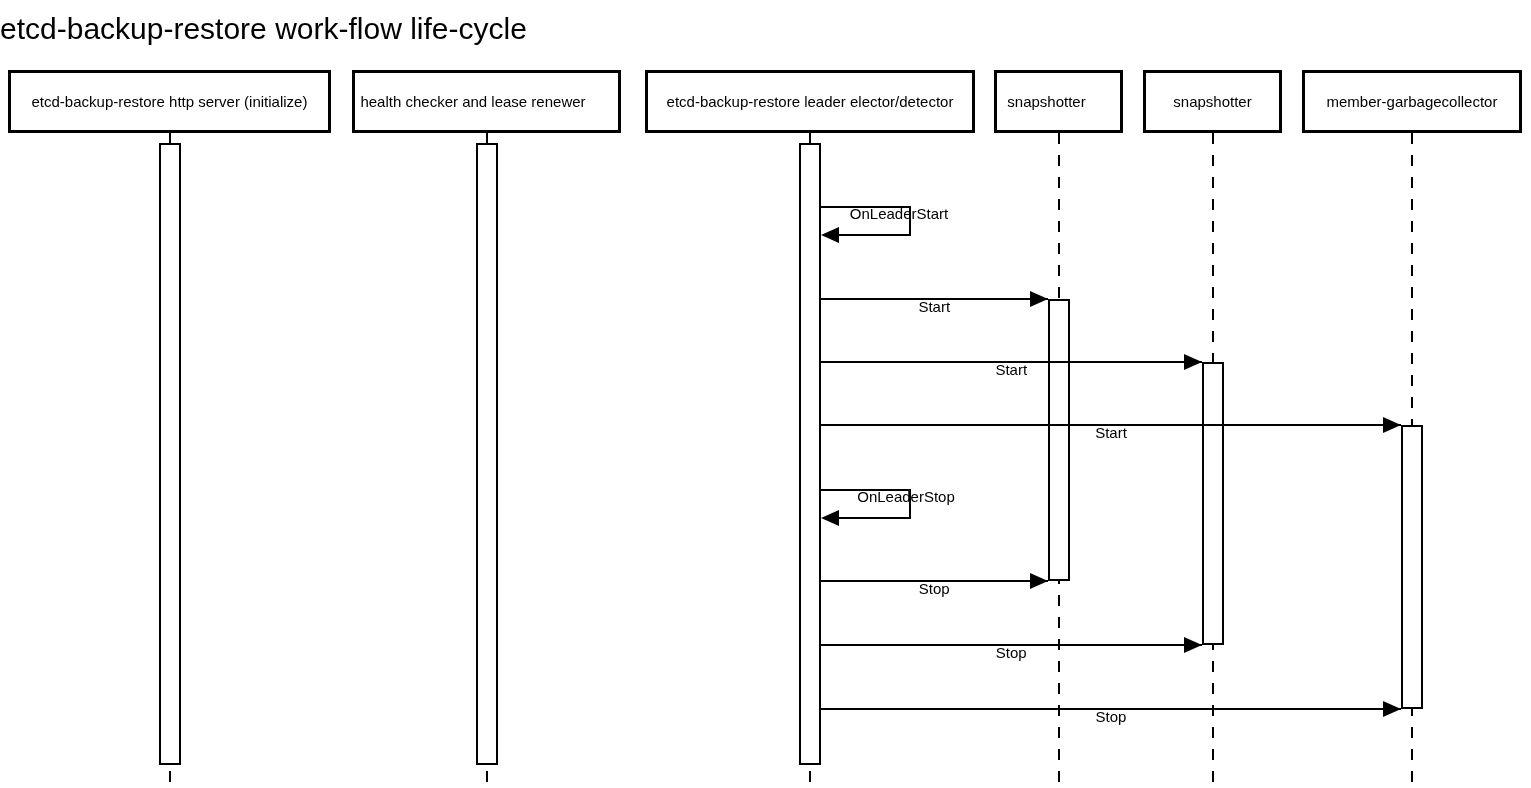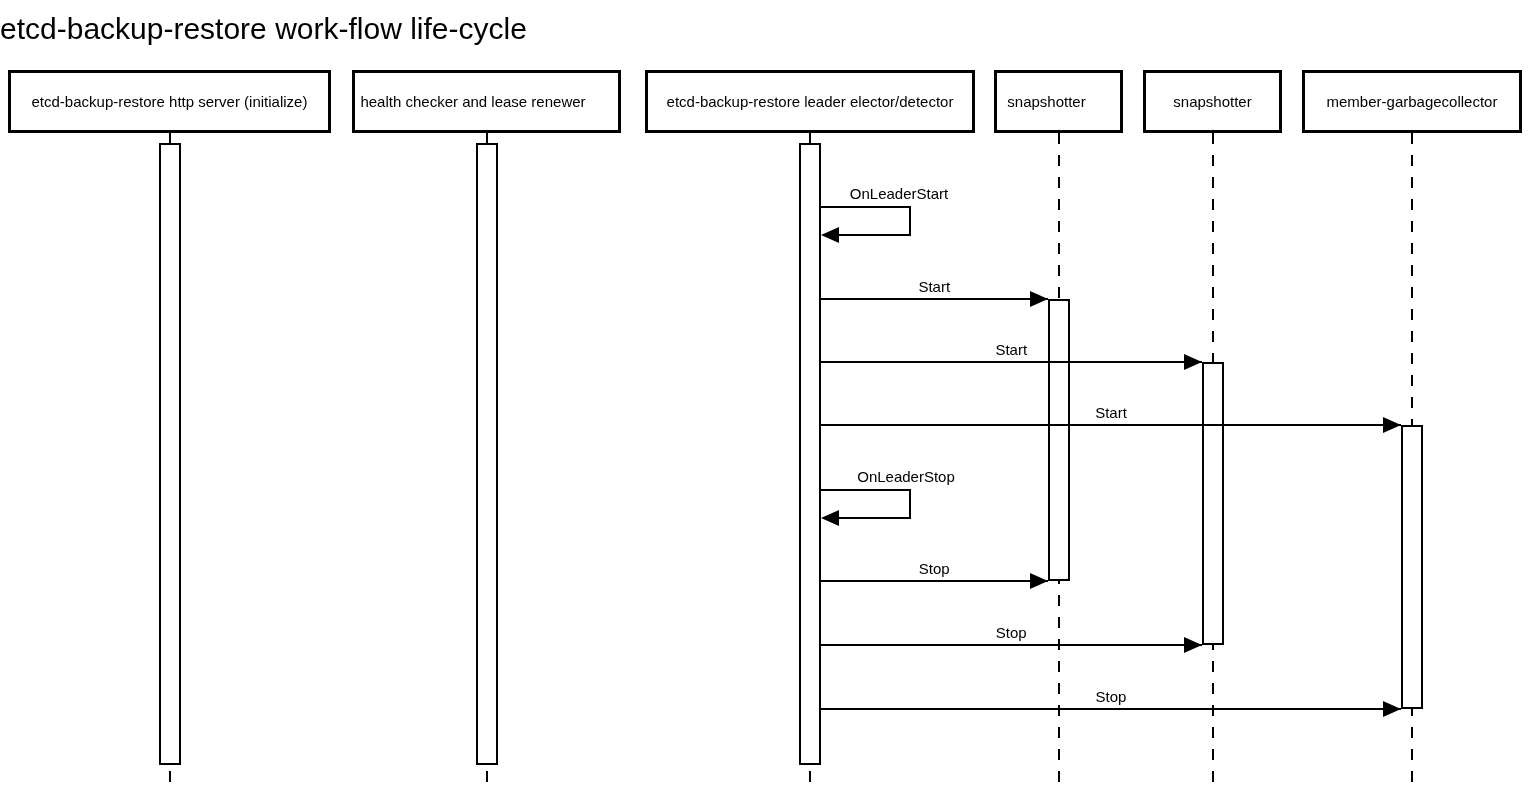--- a/index.html
+++ b/index.html
@@ -72,20 +72,21 @@
     border-right: 18px solid var(--line, #000000);
     z-index: 6;
   }
   .mlabel {
     position: absolute;
     transform: translateX(-50%);
     font-size: 15px;
     white-space: nowrap;
     color: var(--line, #000000);
     z-index: 6;
+    margin-top: 20px;
   }
 </style>
 </head>
 <body>
 
 <div class="canvas">
   <div class="title">etcd-backup-restore work-flow life-cycle</div>
   <div id="diagram">
       <div class="lifeline" style="left: 168.5px; top: 133px; height: 655px;"></div>
       <div class="activation" style="left: 158.5px; top: 143px; width: 22px; height: 622px;"></div>

